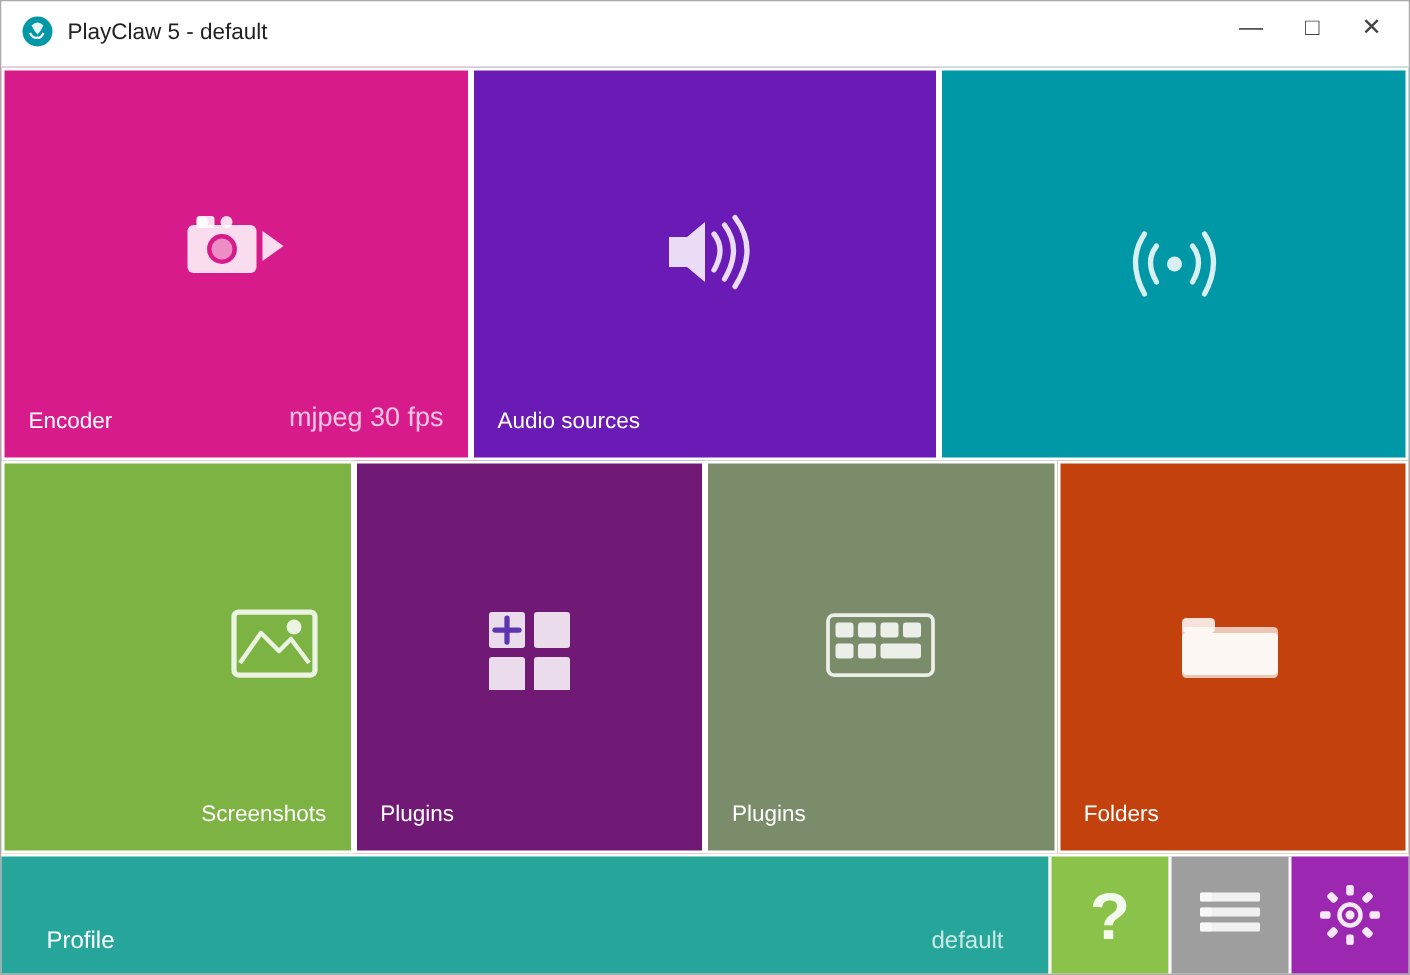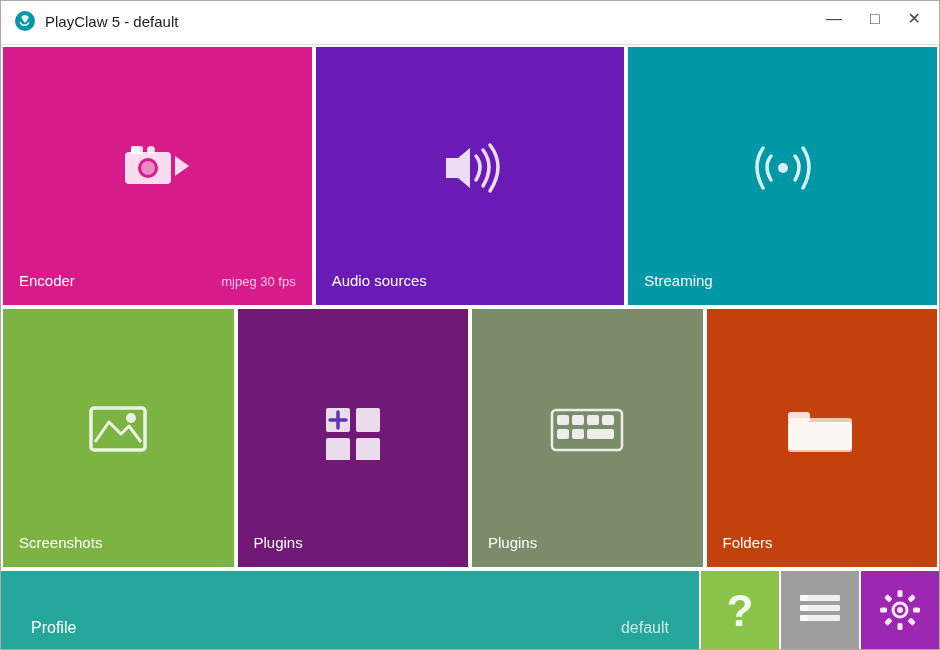--- a/index.html
+++ b/index.html
@@ -111,28 +111,28 @@
     }
 
     .tile-label {
       color: #fff;
       font-size: 15px;
       font-weight: 400;
     }
 
     .tile-sublabel {
       color: rgba(255,255,255,0.75);
-      font-size: 13px;
+      font-size: 18px;
     }
 
     
     .tile-encoder { background: #d81b8a; }
     .tile-audio { background: #6a1ab5; }
     .tile-streaming { background: #0097a7; }
-    .tile-screenshots { background: #7cb342; }
+    .tile-screenshots { background: #7cb342; align-items: flex-end; }
     .tile-plugins { background: #701a75; }
     .tile-hotkeys { background: #7b8c6a; }
     .tile-folders { background: #c2410c; }
 
     
     .bottom-bar {
       display: flex;
       height: 80px;
       flex-shrink: 0;
       border-top: 2px solid #fff;
@@ -245,23 +245,20 @@
           <div class="tile-icon">
             <svg width="80" height="60" viewBox="0 0 80 60">
 
               <circle cx="40" cy="30" r="5" fill="rgba(255,255,255,0.85)"></circle>
               <path d="M28,18 Q20,28 28,42" stroke="rgba(255,255,255,0.85)" stroke-width="3.5" fill="none" stroke-linecap="round"></path>
               <path d="M52,18 Q60,28 52,42" stroke="rgba(255,255,255,0.85)" stroke-width="3.5" fill="none" stroke-linecap="round"></path>
               <path d="M20,10 Q8,28 20,50" stroke="rgba(255,255,255,0.85)" stroke-width="3.5" fill="none" stroke-linecap="round"></path>
               <path d="M60,10 Q72,28 60,50" stroke="rgba(255,255,255,0.85)" stroke-width="3.5" fill="none" stroke-linecap="round"></path>
             </svg>
           </div>
-          <div class="tile-label-row">
-            <span class="tile-label">Streaming</span>
-          </div>
         </div>
 
       </div>
 
       <div class="tile-row">
 
         <div class="tile tile-screenshots">
           <div class="tile-icon">
             <svg width="70" height="60" viewBox="0 0 70 60">
 

